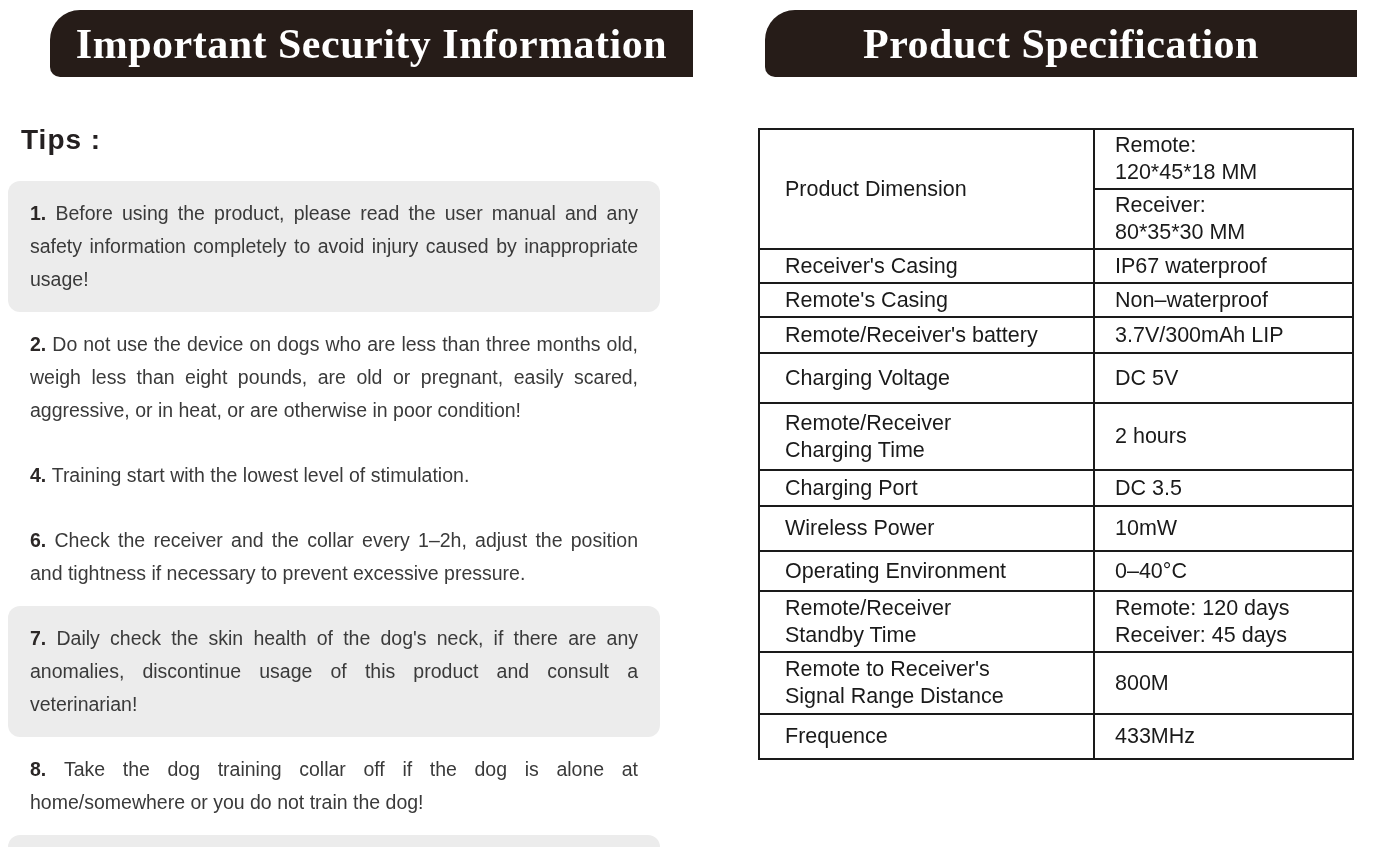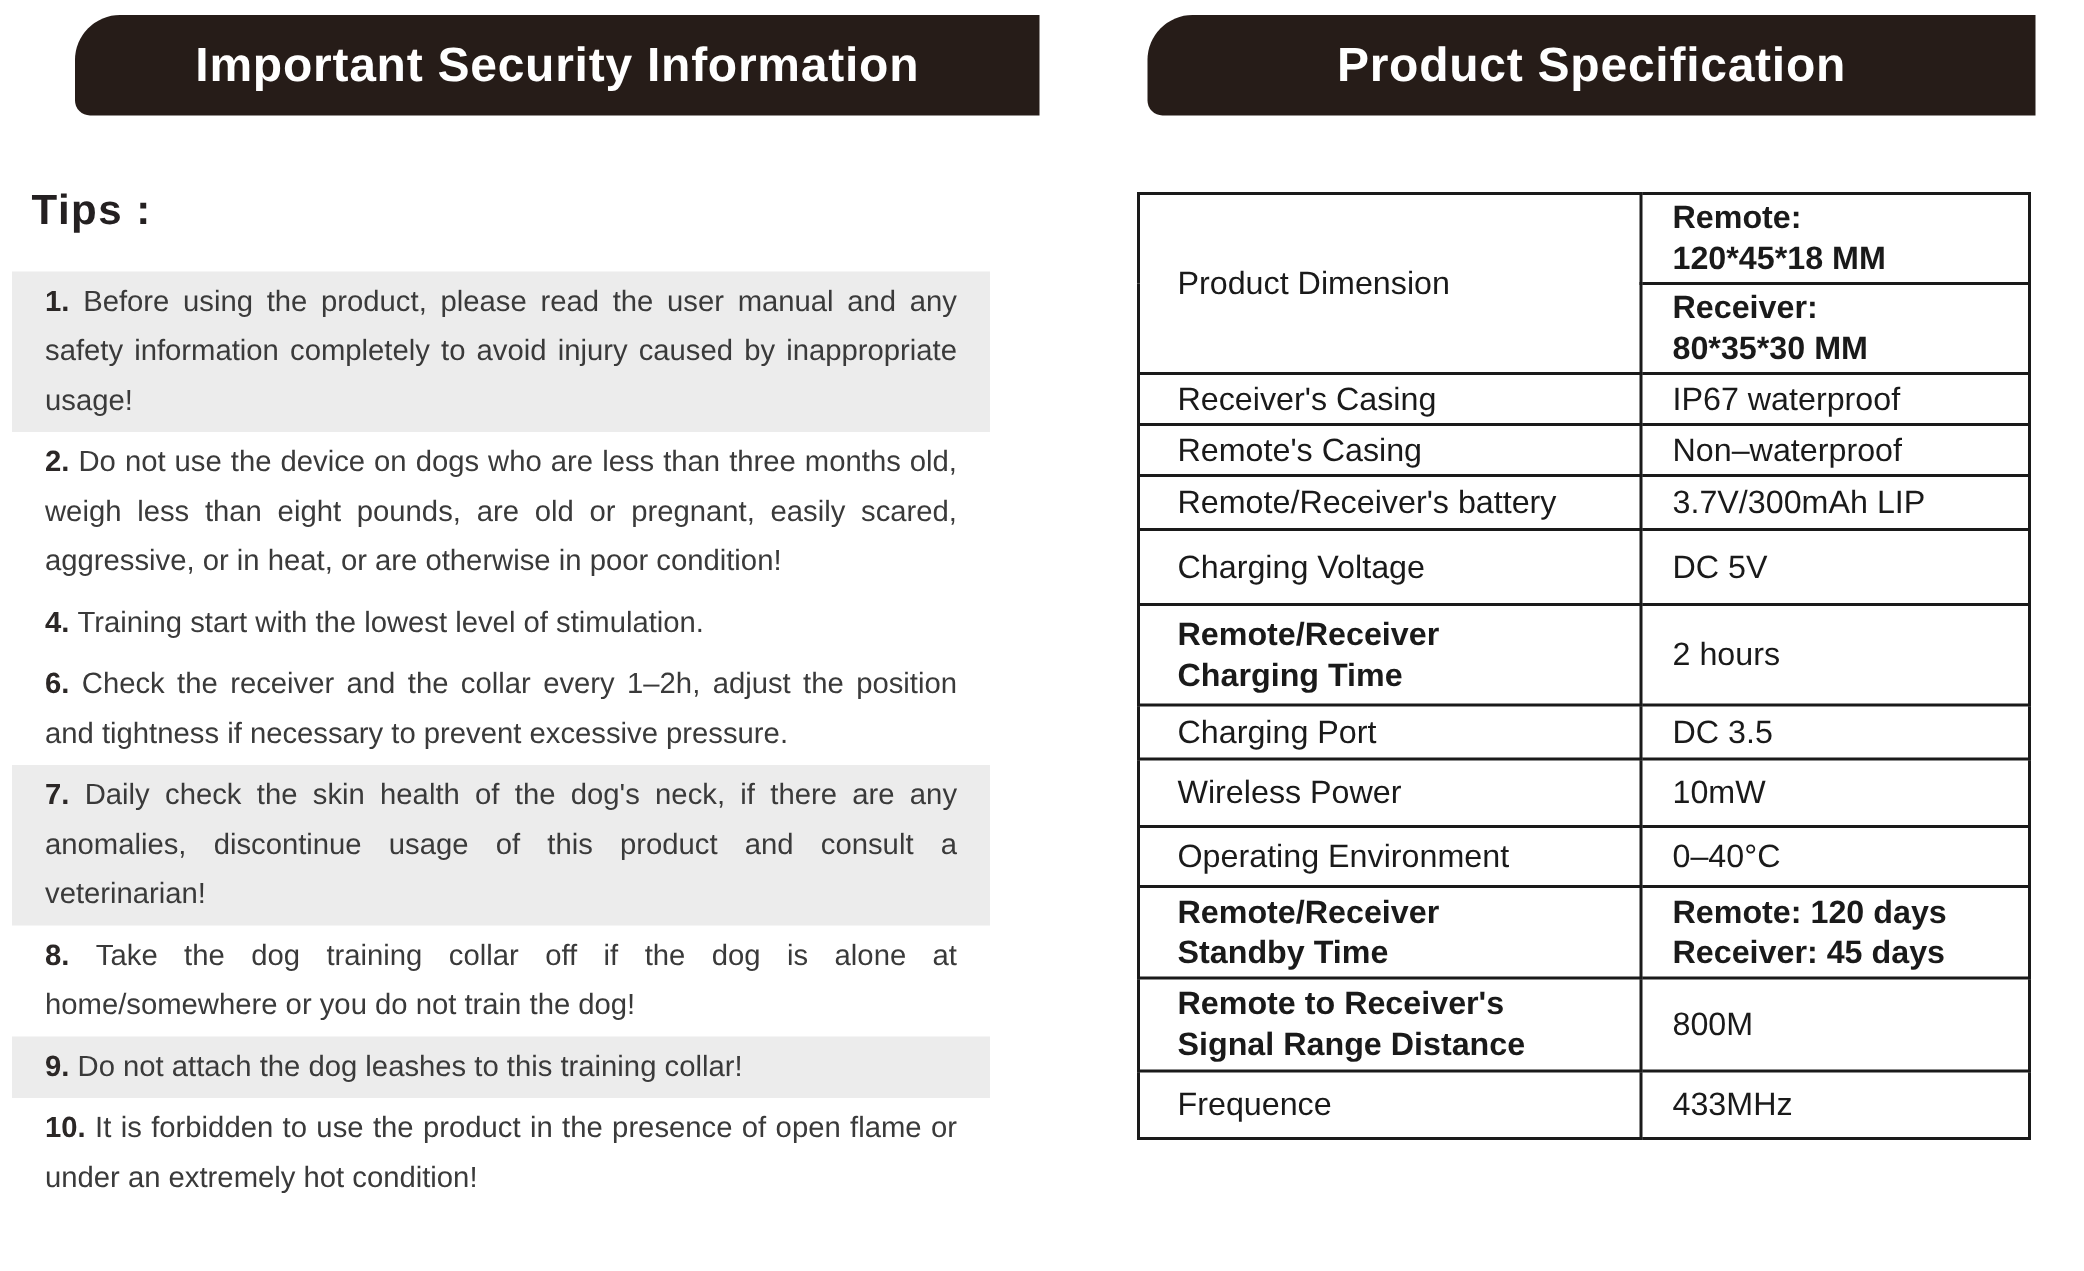--- a/index.html
+++ b/index.html
@@ -16,50 +16,50 @@
 
   
   .banner{
     position:absolute;top:10px;height:67px;
     background:var(--banner-bg);color:var(--banner-text);
     display:flex;align-items:center;justify-content:center;
     border-radius:30px 0 0 10px;
   }
   .banner-left{left:50px;width:643px;}
   .banner-right{left:765px;width:592px;}
-  .banner-title{font-size:32px;font-weight:bold;letter-spacing:0.5px;white-space:nowrap;}
+  .banner-title{font-size:42px;font-weight:bold;letter-spacing:0.5px;white-space:nowrap;font-family:Liberation Serif, serif;}
 
   
   .tips-heading{
     position:absolute;left:21px;top:124px;
     font-size:28px;font-weight:bold;color:#242021;letter-spacing:1px;
   }
   .tips-list{
     position:absolute;left:8px;top:181px;width:652px;
   }
   .tip{
     font-size:19.5px;line-height:33px;color:var(--body-text);
-    padding:4px 22px;text-align:justify;border-radius:0;
+    padding:16px 22px;text-align:justify;border-radius:12px;
   }
   .tip.highlight{background:var(--tip-bg);}
   .tip-num{font-weight:bold;color:#2b2726;}
 
   
   .spec-table{
     position:absolute;left:758px;top:128px;width:594px;
     border-collapse:collapse;table-layout:fixed;
     color:var(--table-text);font-size:21.5px;
   }
   .spec-table td{
     border:2px solid var(--table-border);
     vertical-align:middle;line-height:27px;
   }
   .spec-table td.label{padding-left:25px;padding-right:8px;margin-left:42px;}
   .spec-table td.value{padding-left:20px;padding-right:6px;}
-  .pre{white-space:pre-line;font-weight:bold;}
+  .pre{white-space:pre-line;}
 </style>
 </head>
 <body>
 
 <div class="banner banner-left">
   <span class="banner-title">Important Security Information</span>
 </div>
 <div class="banner banner-right">
   <span class="banner-title">Product Specification</span>
 </div>

